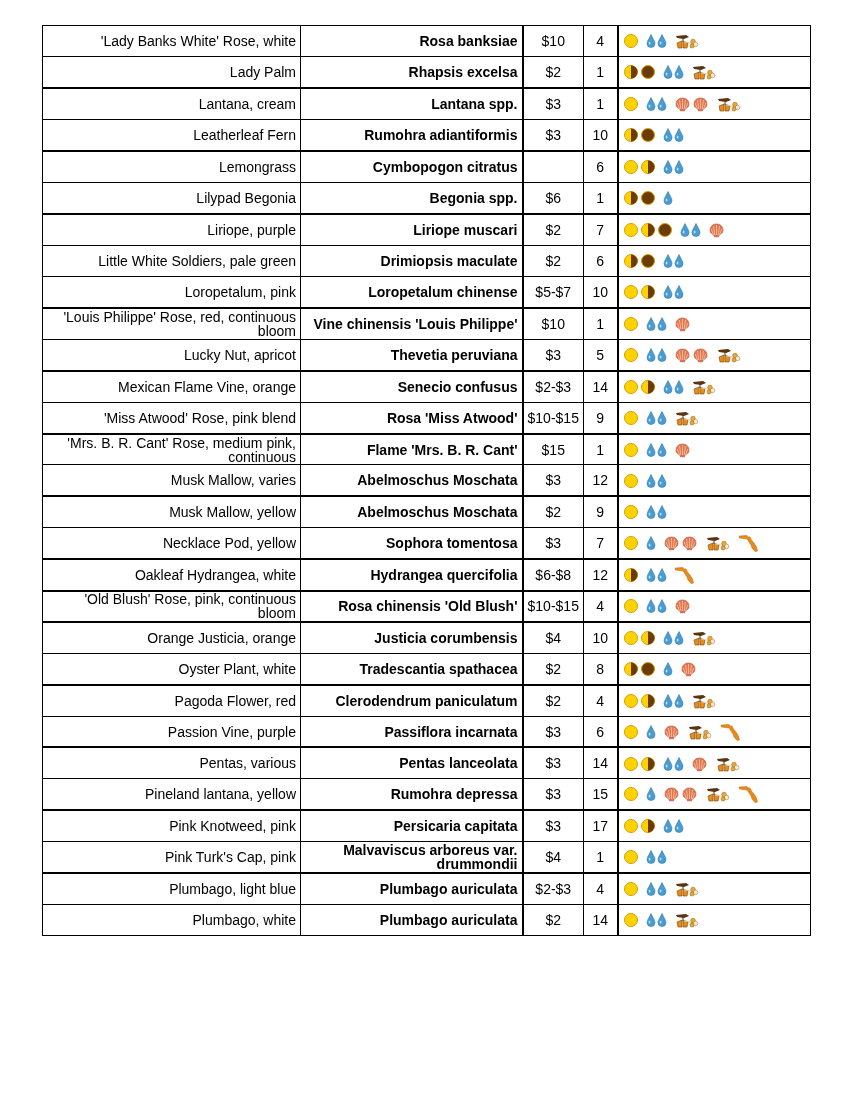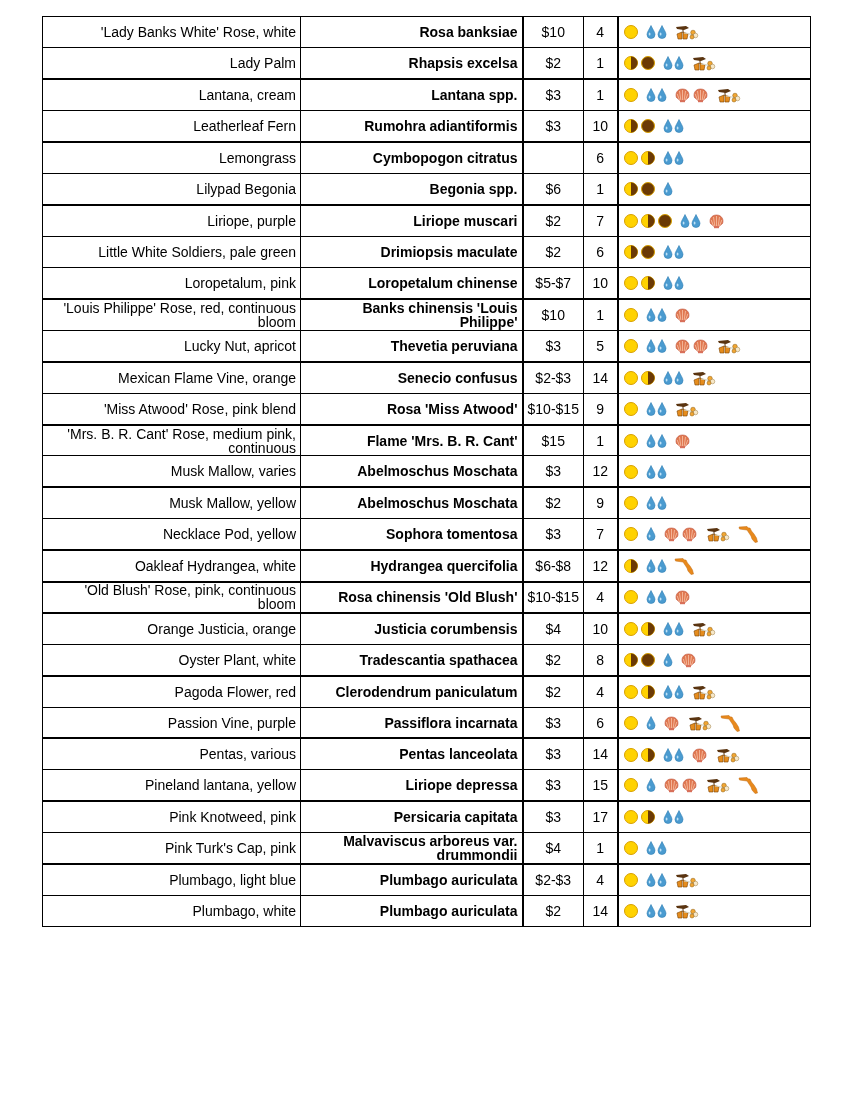--- a/index.html
+++ b/index.html
@@ -1,18 +1,18 @@
 <!DOCTYPE html>
 <html><head>
 <meta charset="utf-8">
 <style>
   html, body { margin: 0; padding: 0; background: #ffffff; }
   body { width: 850px; height: 1100px; position: relative; overflow: hidden;
          font-family: "Liberation Sans", sans-serif; color: #000; }
-  table.plants { position: absolute; left: 42px; top: 16px; border-collapse: collapse;
+  table.plants { position: absolute; left: 42px; top: 25px; border-collapse: collapse;
                  table-layout: fixed; width: 768px; padding-left: 44px; }
   table.plants td { border: 1px solid #000; height: 31.4px; padding: 0 4px;
                     font-size: 14px; line-height: 14px; box-sizing: border-box; vertical-align: middle; }
   table.plants tr.thick td { border-top: 2px solid #000; }
   td.c-name, td.c-sci { text-align: right; }
   td.c-price, td.c-qty { text-align: center; }
   td.c-price { padding: 0; }
   td.c-icons { text-align: left; padding-left: 10px; white-space: nowrap; }
   col.w-name { width: 258px; } col.w-sci { width: 222px; } col.w-price { width: 61px; }
   col.w-qty { width: 34px; } col.w-icons { width: 193px; }
@@ -222,21 +222,21 @@
             </svg></span><span class="gap"></span><span class="ico"><svg width="10" height="16" viewBox="0 0 10 16">
               <path d="M5 1.5 C6.5 5 9 8 9 10.5 A4 4 0 0 1 1 10.5 C1 8 3.5 5 5 1.5 Z" fill="#4a9bd0" stroke="#2f7eb3" stroke-width="0.6"></path>
                <ellipse cx="3.6" cy="10" rx="0.9" ry="1.6" fill="#bfe2f7"></ellipse>
             </svg></span><span class="ico"><svg width="10" height="16" viewBox="0 0 10 16">
               <path d="M5 1.5 C6.5 5 9 8 9 10.5 A4 4 0 0 1 1 10.5 C1 8 3.5 5 5 1.5 Z" fill="#4a9bd0" stroke="#2f7eb3" stroke-width="0.6"></path>
                <ellipse cx="3.6" cy="10" rx="0.9" ry="1.6" fill="#bfe2f7"></ellipse>
             </svg></span></td>
   </tr>
       <tr class="thick">
     <td class="c-name">'Louis Philippe' Rose, red, continuous bloom</td>
-    <td class="c-sci">Banks chinensis 'Louis Philippe'</td>
+    <td class="c-sci">Vine chinensis 'Louis Philippe'</td>
     <td class="c-price">$10</td>
     <td class="c-qty">1</td>
     <td class="c-icons"><span class="ico"><svg width="16" height="16" viewBox="0 0 16 16">
               <circle cx="8" cy="8" r="6.5" fill="#ffd200" stroke="#d8a000" stroke-width="1"></circle>
             </svg></span><span class="gap"></span><span class="ico"><svg width="10" height="16" viewBox="0 0 10 16">
               <path d="M5 1.5 C6.5 5 9 8 9 10.5 A4 4 0 0 1 1 10.5 C1 8 3.5 5 5 1.5 Z" fill="#4a9bd0" stroke="#2f7eb3" stroke-width="0.6"></path>
                <ellipse cx="3.6" cy="10" rx="0.9" ry="1.6" fill="#bfe2f7"></ellipse>
             </svg></span><span class="ico"><svg width="10" height="16" viewBox="0 0 10 16">
               <path d="M5 1.5 C6.5 5 9 8 9 10.5 A4 4 0 0 1 1 10.5 C1 8 3.5 5 5 1.5 Z" fill="#4a9bd0" stroke="#2f7eb3" stroke-width="0.6"></path>
                <ellipse cx="3.6" cy="10" rx="0.9" ry="1.6" fill="#bfe2f7"></ellipse>
@@ -564,21 +564,21 @@
                <path d="M9 5 L9 9" stroke="#5a3410" stroke-width="1"></path>
                <path d="M3 10 L8 8 L8 15 L4 15 Z M14 10 L9 8 L9 15 L13 15 Z" fill="#e58c1d" stroke="#7a4305" stroke-width="0.6"></path>
                <path d="M10 9 Q15 9 18 11" stroke="#d8d8c8" stroke-width="1.2" fill="none"></path>
                <circle cx="19" cy="8.5" r="2.3" fill="#f1a632" stroke="#8a5a10" stroke-width="0.5"></circle>
                <circle cx="21.5" cy="11.5" r="2.3" fill="#f7e8c8" stroke="#9a7a40" stroke-width="0.5"></circle>
                <circle cx="18" cy="13" r="2" fill="#f1a632" stroke="#8a5a10" stroke-width="0.5"></circle>
             </svg></span></td>
   </tr>
       <tr>
     <td class="c-name">Pineland lantana, yellow</td>
-    <td class="c-sci">Liriope depressa</td>
+    <td class="c-sci">Rumohra depressa</td>
     <td class="c-price">$3</td>
     <td class="c-qty">15</td>
     <td class="c-icons"><span class="ico"><svg width="16" height="16" viewBox="0 0 16 16">
               <circle cx="8" cy="8" r="6.5" fill="#ffd200" stroke="#d8a000" stroke-width="1"></circle>
             </svg></span><span class="gap"></span><span class="ico"><svg width="10" height="16" viewBox="0 0 10 16">
               <path d="M5 1.5 C6.5 5 9 8 9 10.5 A4 4 0 0 1 1 10.5 C1 8 3.5 5 5 1.5 Z" fill="#4a9bd0" stroke="#2f7eb3" stroke-width="0.6"></path>
                <ellipse cx="3.6" cy="10" rx="0.9" ry="1.6" fill="#bfe2f7"></ellipse>
             </svg></span><span class="gap"></span><span class="ico"><svg width="17" height="16" viewBox="0 0 17 16">
               <path d="M8.5 2 C3 2 1 7 2.5 10.5 L6 13.5 L11 13.5 L14.5 10.5 C16 7 14 2 8.5 2 Z" fill="#e07850" stroke="#c0503a" stroke-width="0.6"></path>
                <path d="M8.5 3 L8.5 13 M5.5 4 L6.8 13 M11.5 4 L10.2 13 M3.2 7 L5.5 13 M13.8 7 L11.5 13" stroke="#f7c3a8" stroke-width="0.8"></path>

